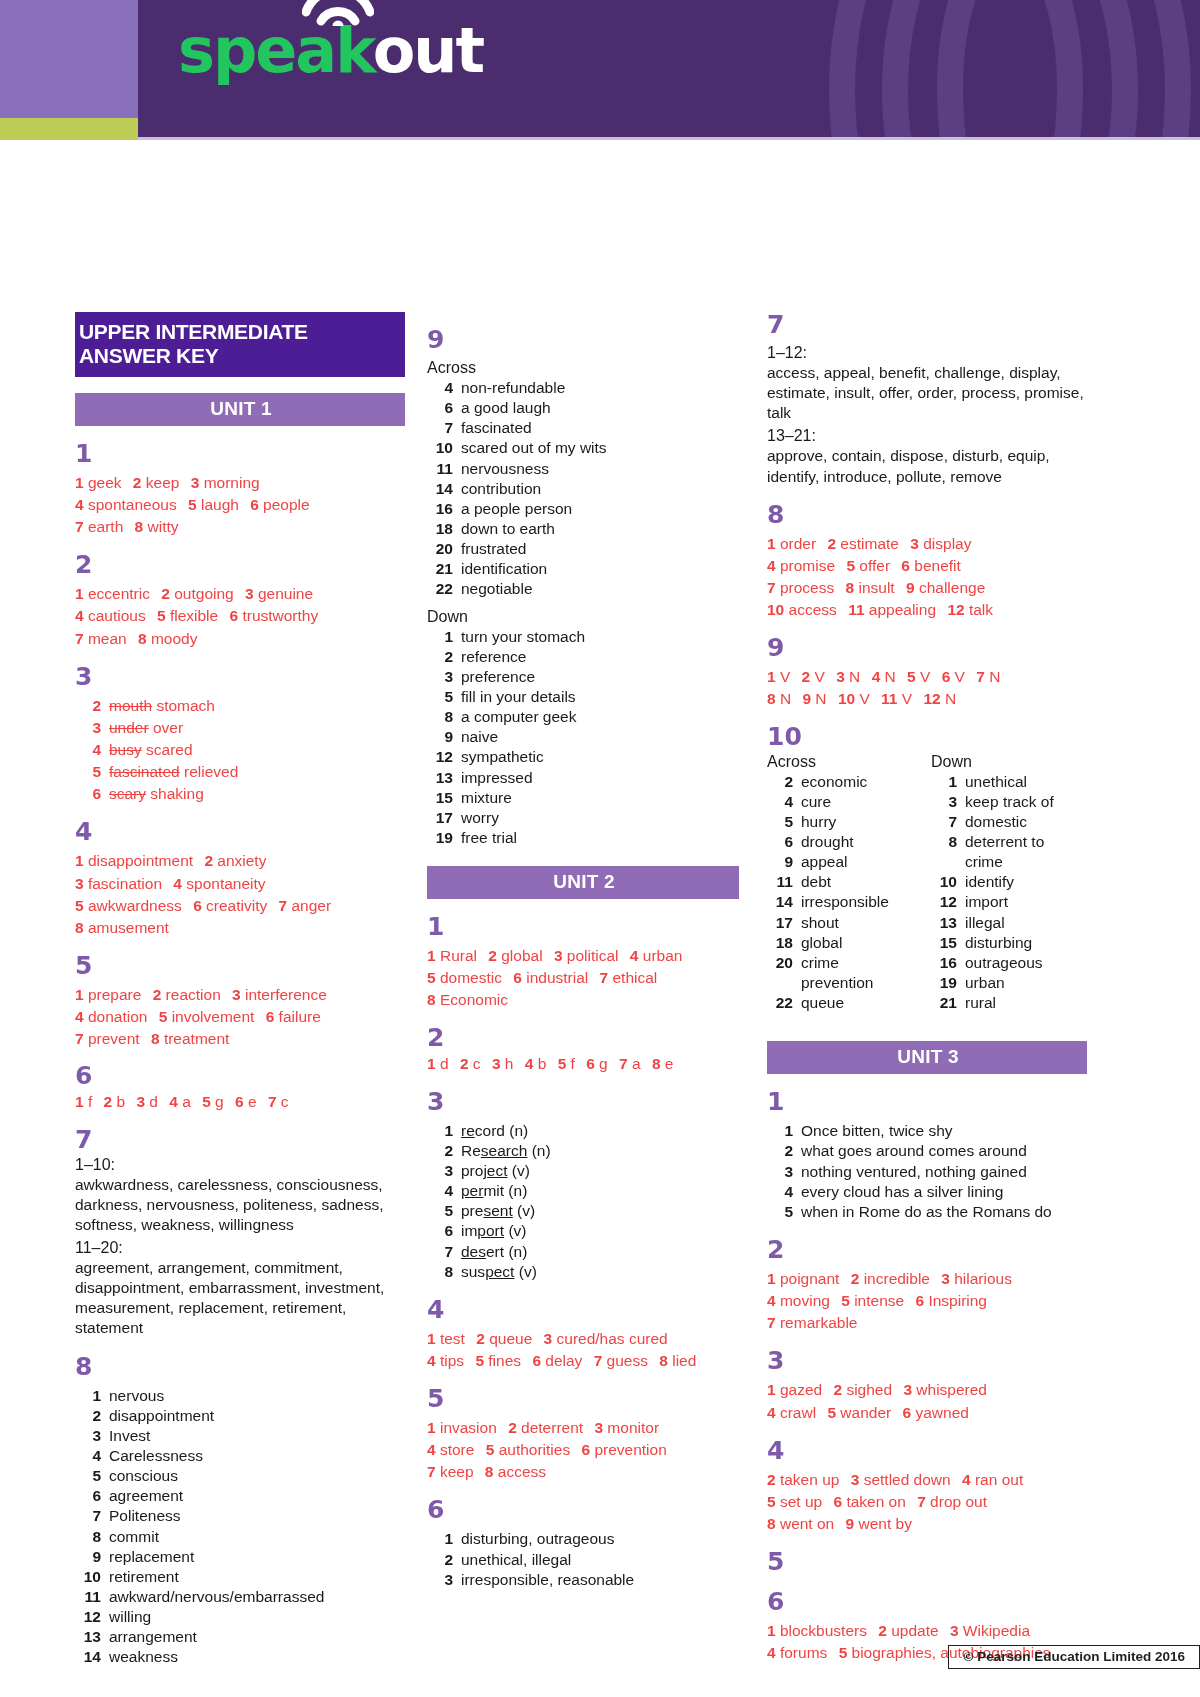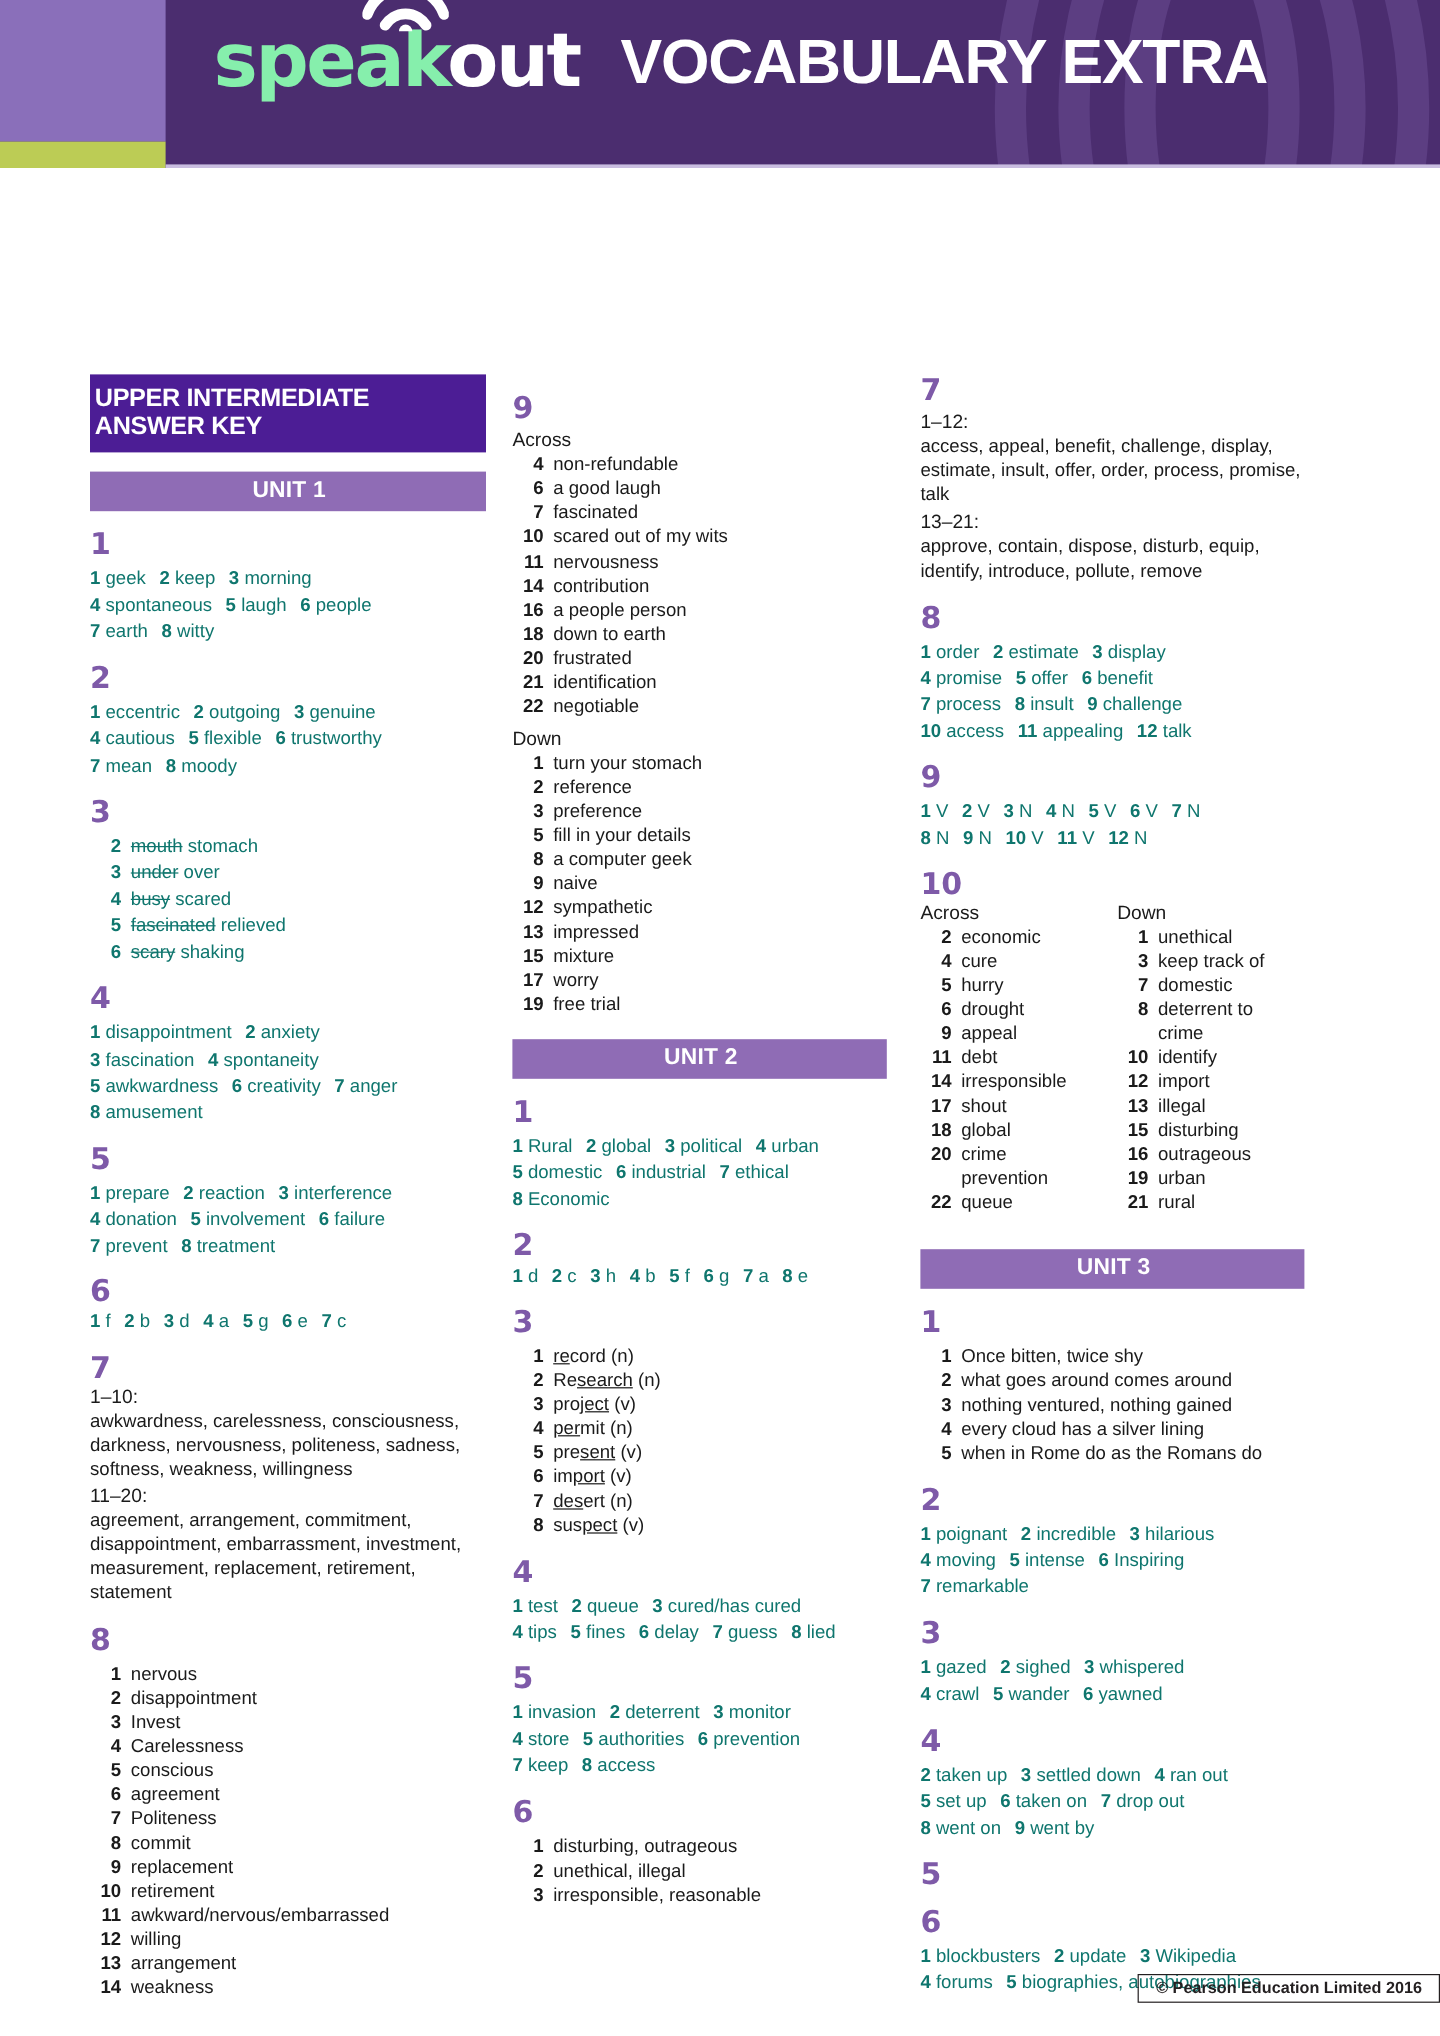--- a/index.html
+++ b/index.html
@@ -33,21 +33,21 @@
     display:flex; align-items:flex-end;
   }
   .logo {
     position:relative;
     font-family:"DejaVu Sans", sans-serif;
     font-weight:bold;
     font-size:62px;
     letter-spacing:-2px;
     line-height:1;
   }
-  .logo .speak { color:#86efac;text-align:center; }
+  .logo .speak { color:#22c55e;text-align:center; }
   .logo .out { color:#ffffff; }
   .wifi { position:absolute; left:124px; top:-38px; width:72px; height:44px; }
   .banner-title {
     color:#ffffff;
     font-family:"Liberation Sans", sans-serif;
     font-weight:bold;
     font-size:52px;
     letter-spacing:-1px;
     margin-left:34px;
     line-height:1;
@@ -93,21 +93,21 @@
     font-size:25px;
     line-height:1;
     margin:15px 0 7px 0;
   }
   .exnum.tight { margin-top:14px; margin-bottom:4px; }
 
   
   .ans {
     font-size:15.5px;
     line-height:1.30;
-    color:#0f766e;
+    color:#ef4444;
     margin-bottom:2px;
   }
   .ans b { font-weight:bold; }
   .ans .gap { display:inline-block; width:7px; }
   .strike { text-decoration:line-through; }
   .u { text-decoration:underline; }
   .para { font-size:15.5px; line-height:1.30; margin-bottom:4px; }
 
   
   .nlist { font-size:15.5px; line-height:1.30; }
@@ -150,21 +150,20 @@
 
   <div class="logo-wrap">
     <div class="logo">
       <svg class="wifi" viewBox="0 0 72 44">
         <path d="M4 30 A34 34 0 0 1 68 30" fill="none" stroke="#ffffff" stroke-width="9" stroke-linecap="round"></path>
         <path d="M19 39 A20 20 0 0 1 53 39" fill="none" stroke="#ffffff" stroke-width="9" stroke-linecap="round"></path>
         <circle cx="36" cy="44" r="5.5" fill="#ffffff"></circle>
       </svg>
       <span class="speak">speak</span><span class="out">out</span>
     </div>
-    <div class="banner-title">VOCABULARY EXTRA</div>
   </div>
   <div class="banner-underline"></div>
 </div>
 
 <div class="page">
 <div class="cols">
 
   <div class="col col-1">
     <div class="keybar">UPPER INTERMEDIATE ANSWER KEY</div>
     <div class="unitbar">UNIT 1</div>

